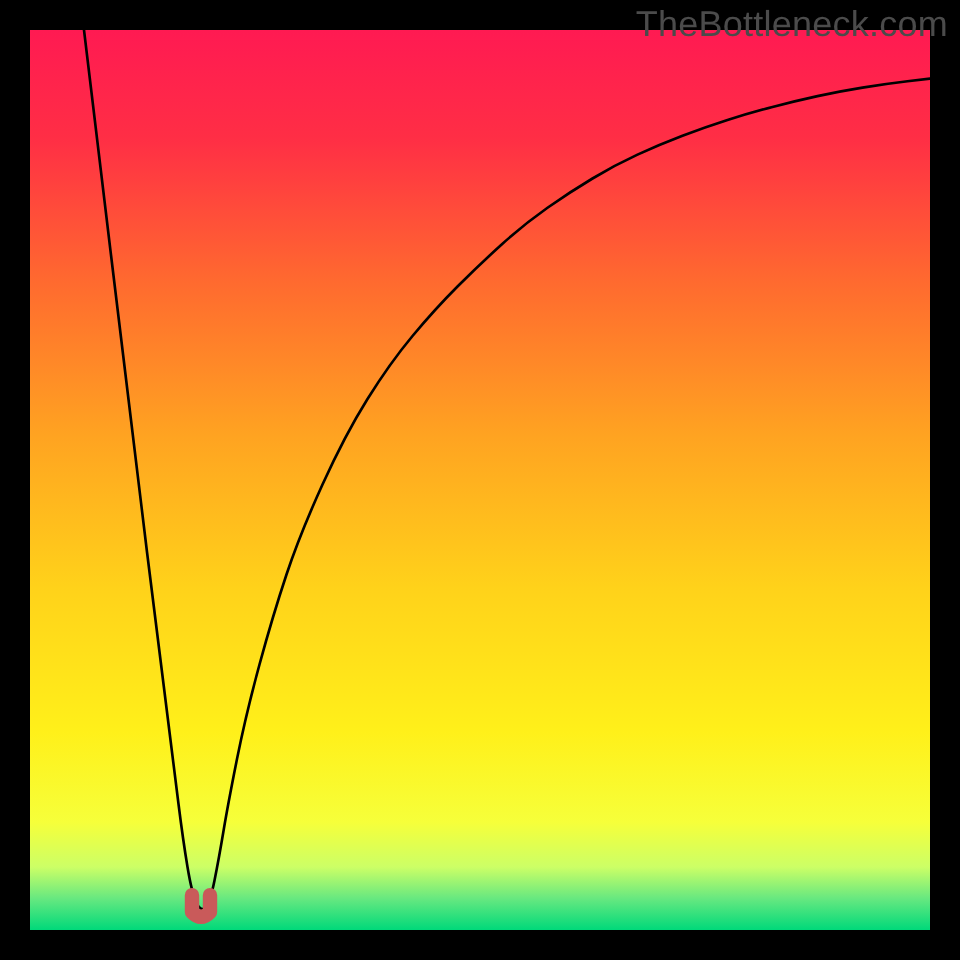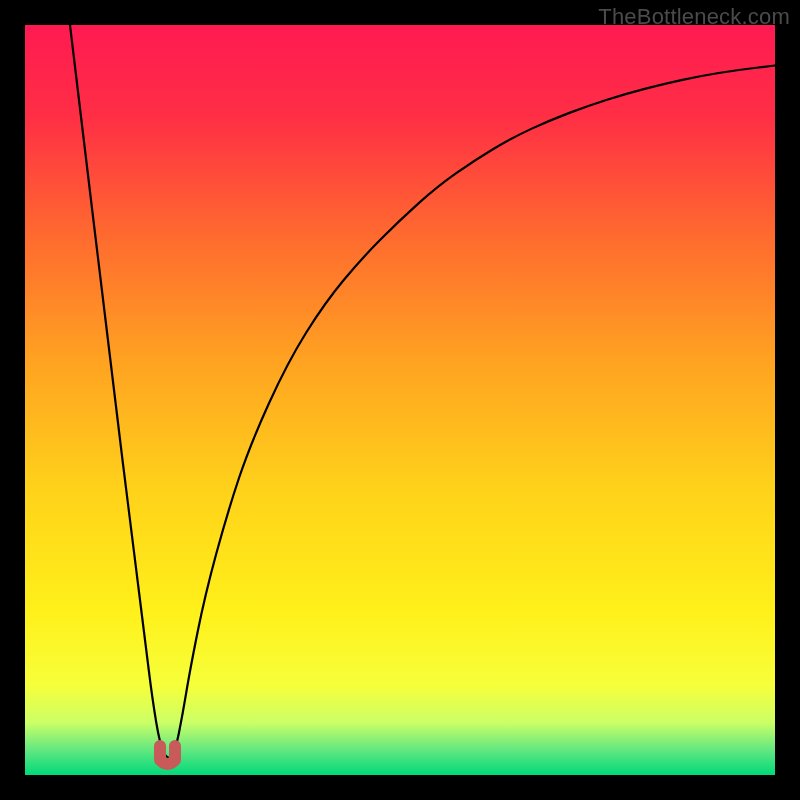--- a/index.html
+++ b/index.html
@@ -40,21 +40,21 @@
     top: 0;
     width: 750px;
     height: 750px;
     pointer-events: none;
   }
   .watermark {
     position: absolute;
     top: 4px;
     right: 10px;
     color: #4b4b4b;
-    font-size: 22px;
+    font-size: 30px;
     font-weight: 500;
     letter-spacing: 0.2px;
   }
 </style>
 </head>
 <body>
 
 <div class="frame">
   <div class="plot">
     <svg class="gradient" viewBox="0 0 750 750" preserveAspectRatio="none">

